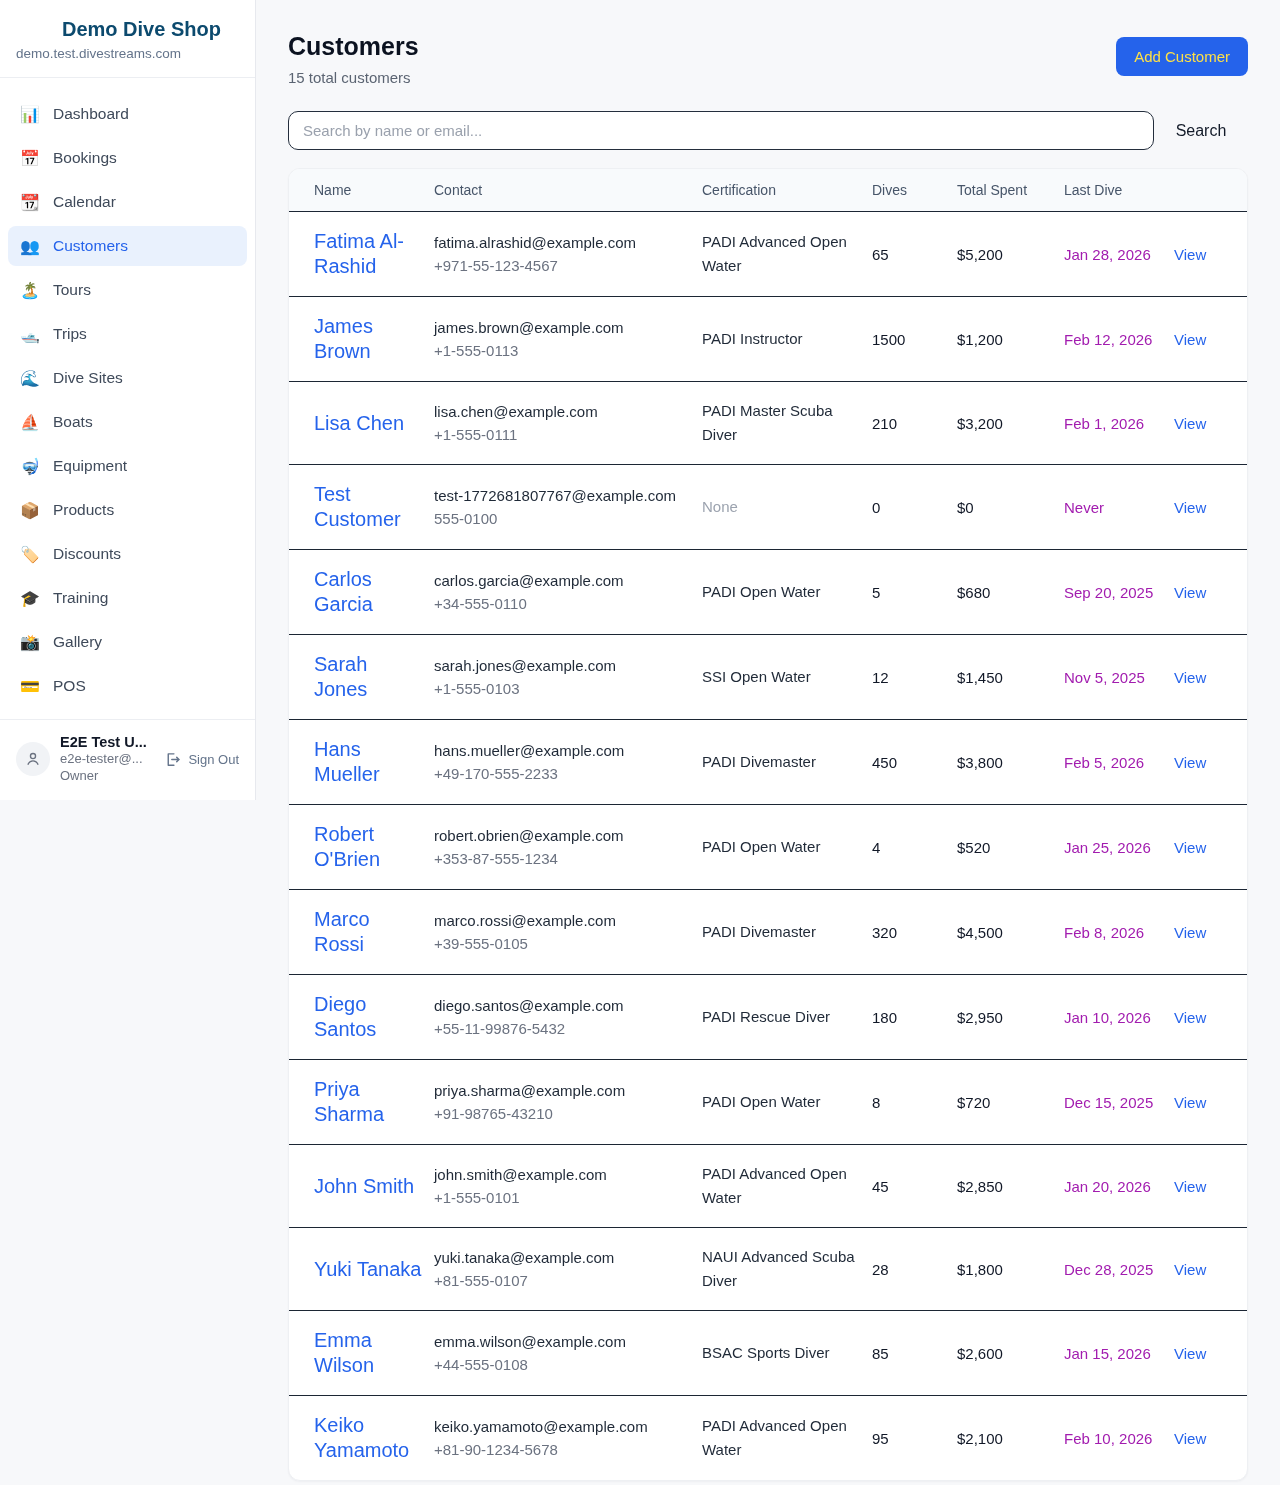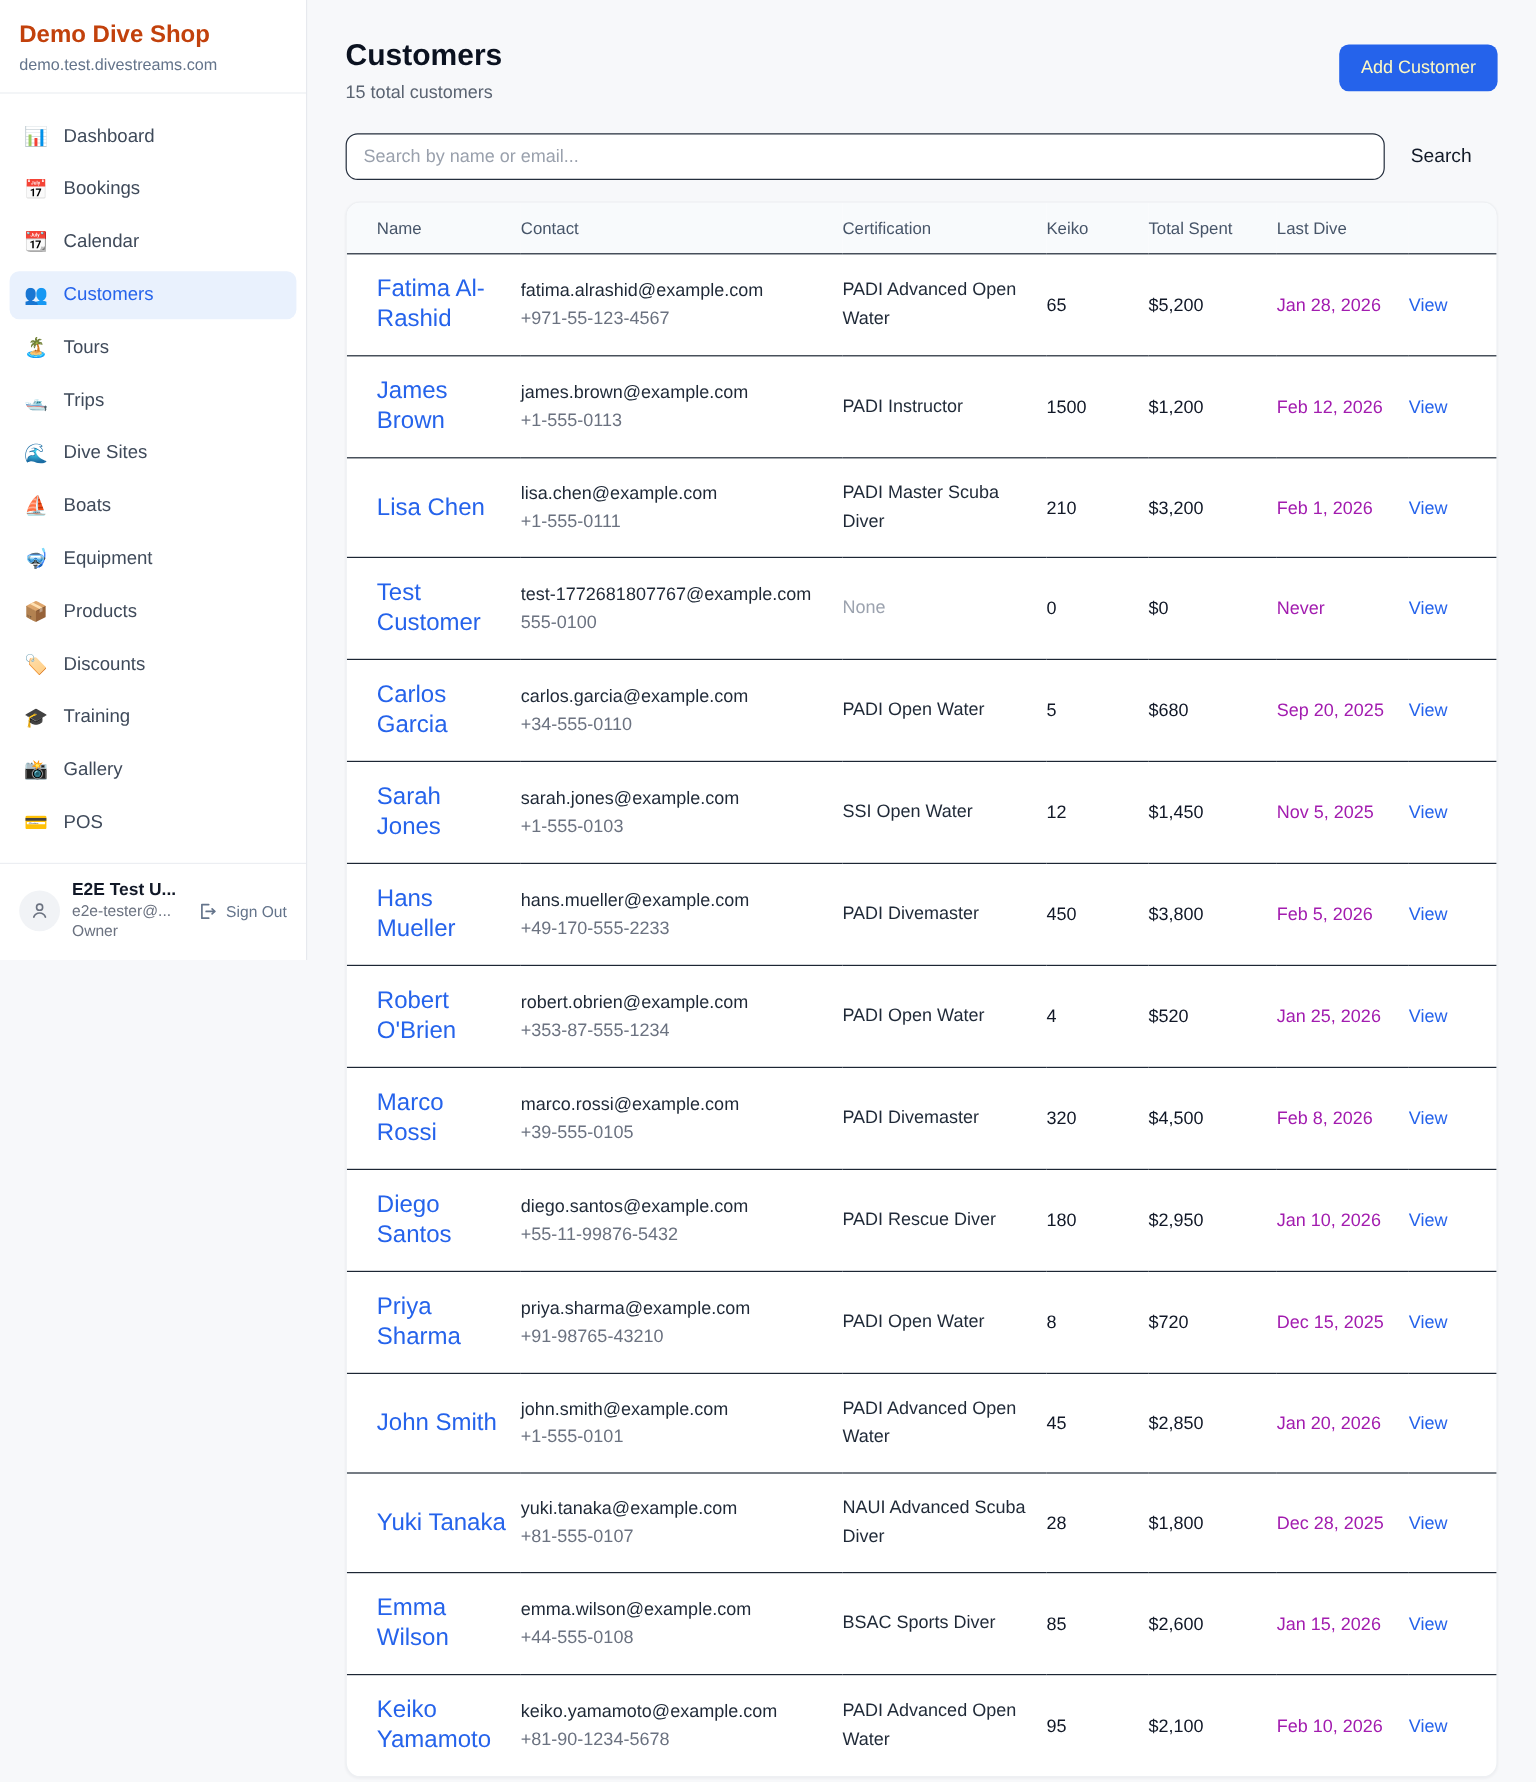--- a/index.html
+++ b/index.html
@@ -14,21 +14,21 @@
 
   
   .sidebar {
     position: absolute; left: 0; top: 0;
     width: 256px; height: 800px;
     background: #ffffff;
     border-right: 1px solid #e7e9ee;
     display: flex; flex-direction: column;
   }
   .brand { padding: 18px 16px 16px 16px; border-bottom: 1px solid #eceef2; }
-  .brand-name { font-size: 20px; font-weight: bold; color: #c2410c; margin-bottom: 5px; }
+  .brand-name { font-size: 20px; font-weight: bold; color: #0c4a6e; margin-bottom: 5px; margin-left: 46px; }
   .brand-domain { font-size: 13.5px; color: #64748b; }
 
   .nav { padding: 16px 8px 8px 8px; flex: 1 1 auto; }
   .nav-item {
     display: flex; align-items: center; gap: 13px;
     height: 40px; margin-bottom: 4px;
     padding: 0 12px; border-radius: 8px;
     font-size: 15.5px; color: #3f4a5a; cursor: pointer;
   }
   .nav-item .nav-icon { font-size: 16px; width: 20px; text-align: center; }
@@ -54,21 +54,21 @@
     color: #64748b; font-size: 13px;
     font-family: inherit; flex: 0 0 auto;
   }
 
   
   .main { margin-left: 256px; padding: 32px; }
   .page-header { display: flex; justify-content: space-between; align-items: flex-start; margin-bottom: 25px; }
   .page-title { font-size: 25px; font-weight: bold; color: #0b1220; margin-bottom: 8px; }
   .page-subtitle { font-size: 15px; color: #5b6472; }
   .add-btn {
-    background: #2563eb; color: #fef9c3; border: none; cursor: pointer;
+    background: #2563eb; color: #fde047; border: none; cursor: pointer;
     font-family: inherit; font-size: 15px;
     padding: 0 18px; height: 39px; border-radius: 8px; margin-top: 5px;
   }
 
   .search-row { display: flex; align-items: center; margin-bottom: 18px; }
   .search-input {
     flex: 1 1 auto; height: 39px;
     border: 1px solid #242e3d; border-radius: 10px;
     padding: 0 14px; font-size: 15px; font-family: inherit;
     color: #111827; background: #ffffff; outline: none;
@@ -230,21 +230,21 @@
         <col style="width:85px">
           <col style="width:107px">
           <col style="width:110px">
           <col style="width:74px">
       </colgroup>
       <thead>
         <tr>
           <th>Name</th>
           <th>Contact</th>
           <th>Certification</th>
-          <th>Keiko</th>
+          <th>Dives</th>
           <th>Total Spent</th>
           <th>Last Dive</th>
           <th></th>
         </tr>
       </thead>
       <tbody id="rows-root">
 
       <tr>
             <td>
               <a class="name-link">Fatima Al-Rashid</a>

